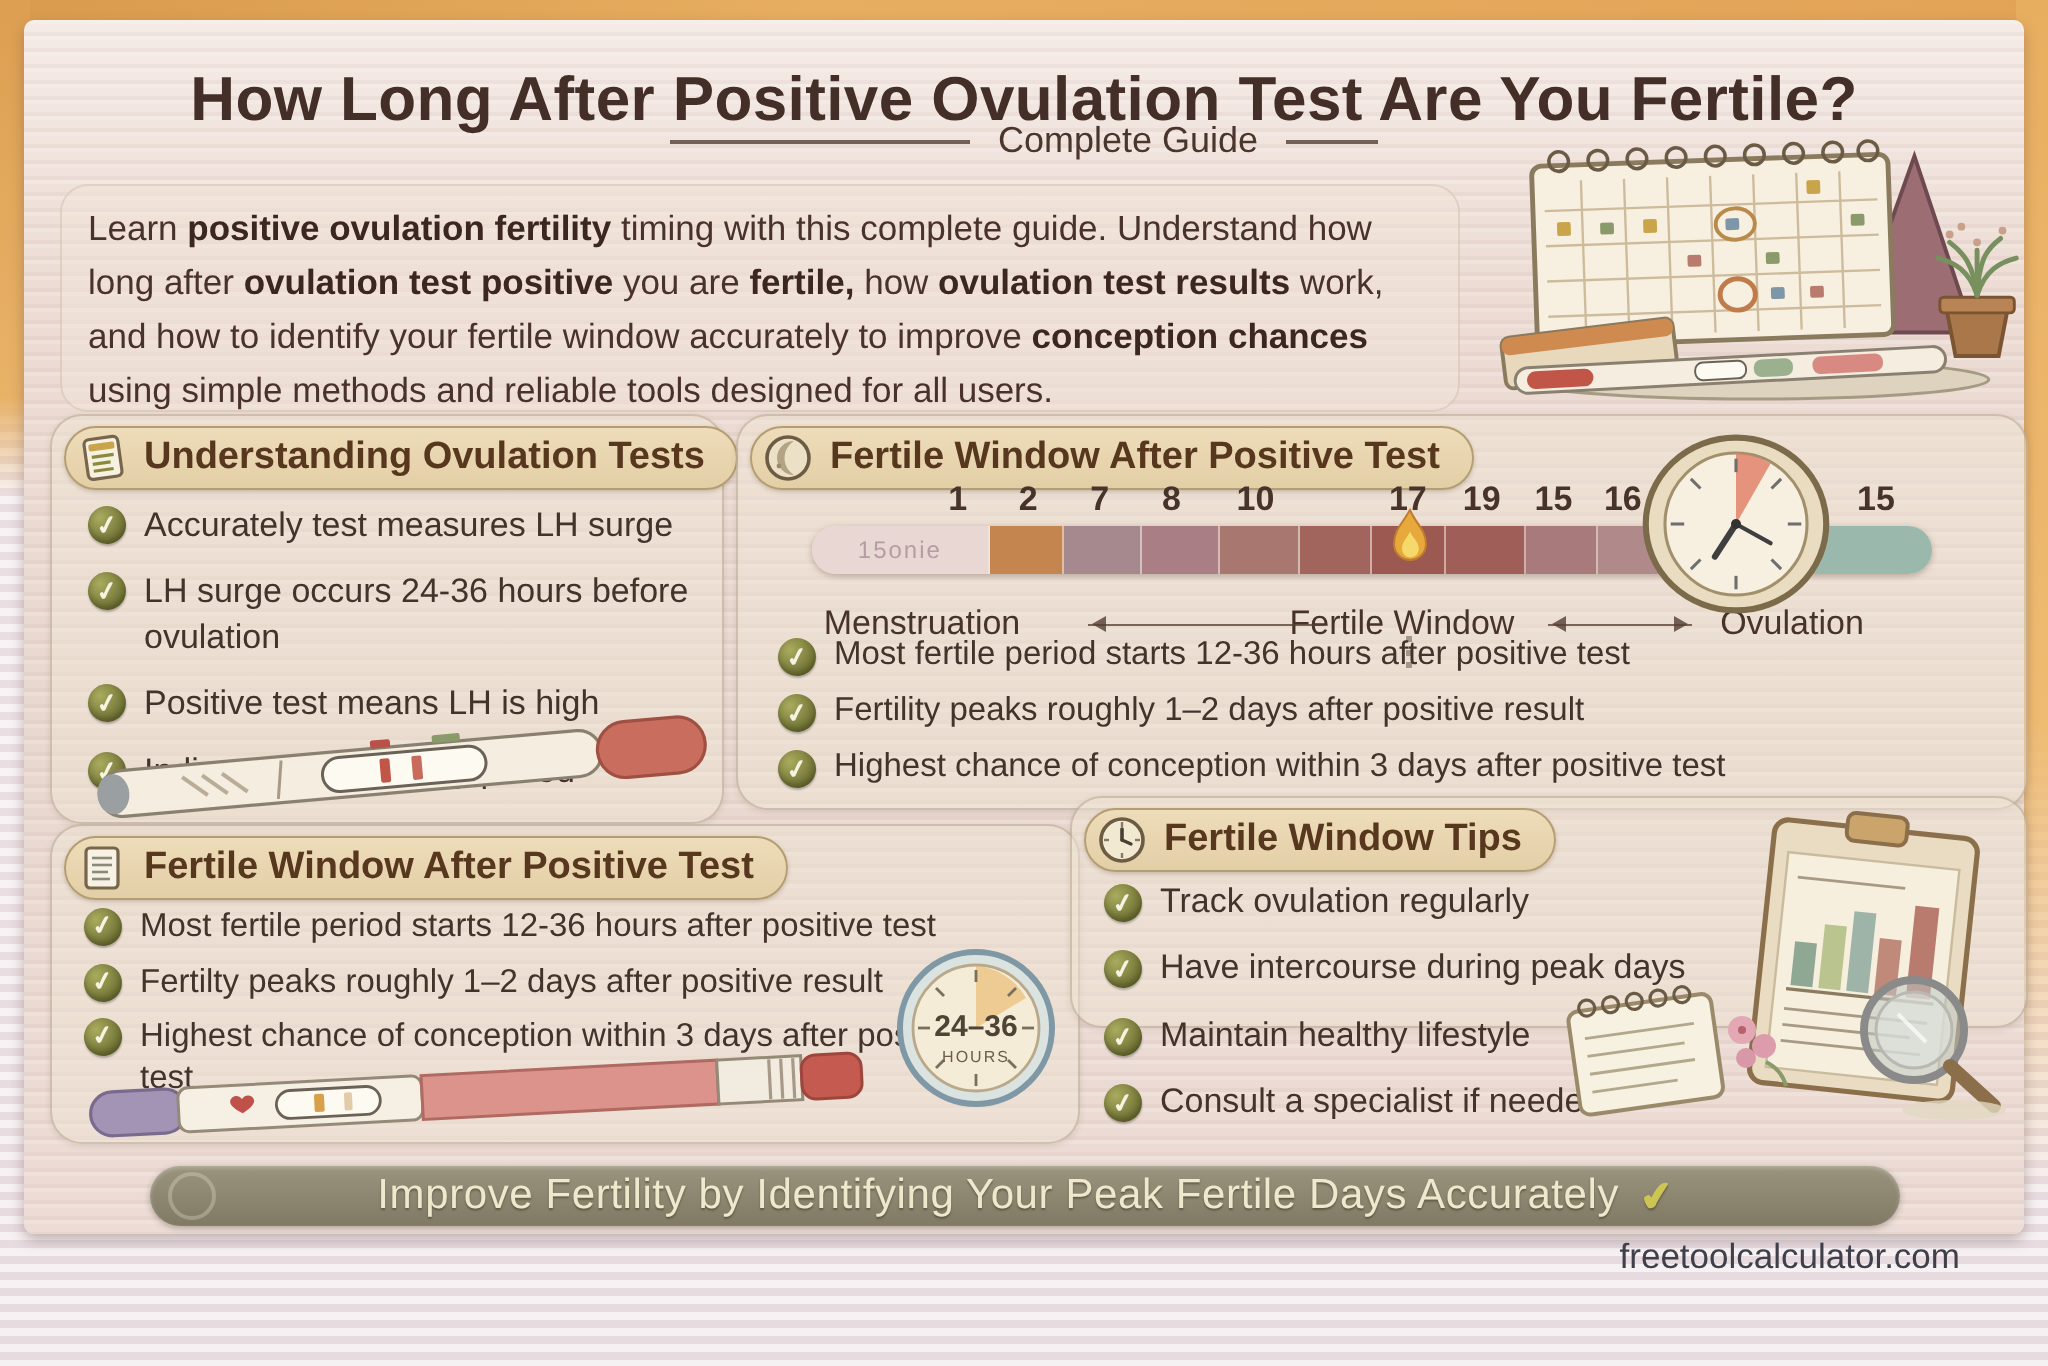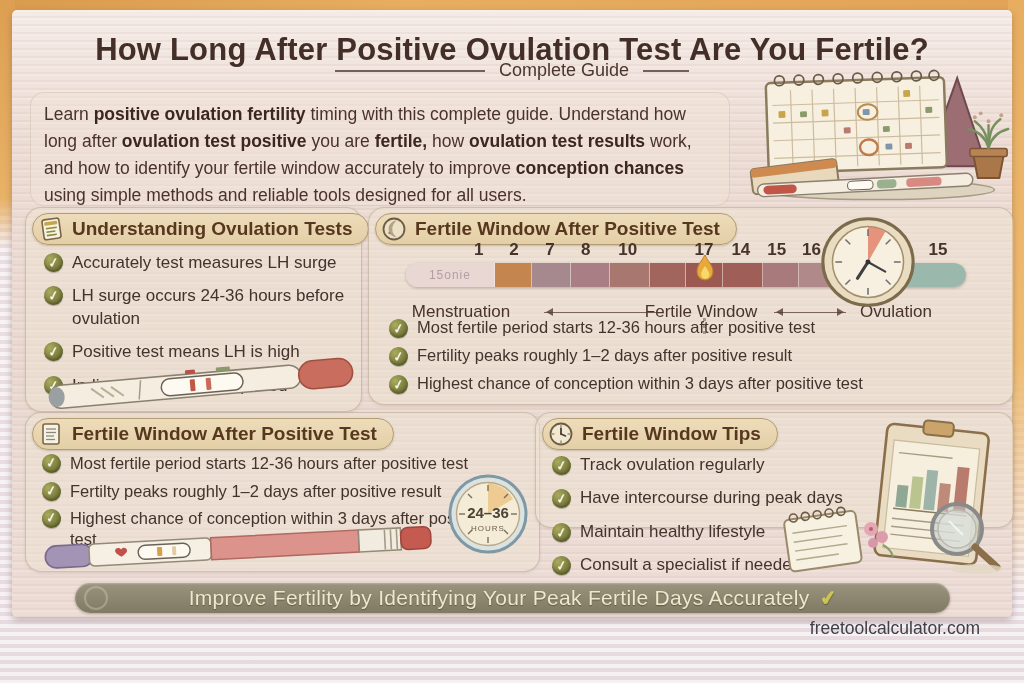--- a/index.html
+++ b/index.html
@@ -31,21 +31,21 @@
     padding:9px 14px;box-sizing:border-box;
     font-size:17.5px;line-height:27px;color:#4a322c;}
   .intro-box .b{font-weight:bold;color:#3c2620;}
 
   
   .panel{position:absolute;border-radius:16px;background:rgba(238,227,212,.48);
     border:1.5px solid rgba(150,126,103,.35);box-shadow:0 1px 3px rgba(115,88,70,.16);box-sizing:border-box;}
   .panel-1{left:13px;top:197px;width:337px;height:205px;}
   .panel-2{left:356px;top:197px;width:646px;height:198px;}
   .panel-3{left:13px;top:402px;width:515px;height:160px;}
-  .panel-4{left:523px;top:402px;width:479px;height:116px;}
+  .panel-4{left:523px;top:388px;width:479px;height:116px;}
 
   .pill{position:absolute;left:6px;top:5px;display:inline-flex;align-items:center;gap:8px;
     background:linear-gradient(#eedcba,#e3cfa6);border:1.5px solid #b59d72;border-radius:999px;
     padding:2px 16px 2px 5px;box-shadow:0 1px 2px rgba(90,70,50,.25);}
   .pill .pill-title{font-size:19px;font-weight:bold;color:#57381f;white-space:nowrap;text-align:center;}
   .pill .ic{width:26px;height:26px;display:block;}
 
   .checks{position:absolute;}
   .p1-checks{left:18px;top:44px;width:305px;}
   .p2-checks{left:20px;top:110px;width:610px;}
@@ -263,21 +263,21 @@
 
       <div class="timeline">
         <div class="ticks">
             <div class="tick" style="left: 13%;">1</div>
             <div class="tick" style="left: 19.3%;">2</div>
             <div class="tick" style="left: 25.7%;">7</div>
             <div class="tick" style="left: 32.1%;">8</div>
             <div class="tick" style="left: 39.6%;">10</div>
             <div class="tick" style="left: 46.4%; margin-top: 32px;">11</div>
             <div class="tick" style="left: 53.2%;">17</div>
-            <div class="tick" style="left: 59.8%;">14</div>
+            <div class="tick" style="left: 59.8%;">19</div>
             <div class="tick" style="left: 66.2%;">15</div>
             <div class="tick" style="left: 72.4%;">16</div>
             <div class="tick" style="left: 95%;">15</div>
           </div>
         <div class="bar">
             <div class="seg" style="width: 16%; background: rgb(232, 215, 211);">
               <span class="wm">15onie</span>
             </div>
             <div class="seg" style="width: 6.5%; background: rgb(197, 133, 79);"></div>
             <div class="seg" style="width: 7%; background: rgb(166, 137, 143);"></div>

